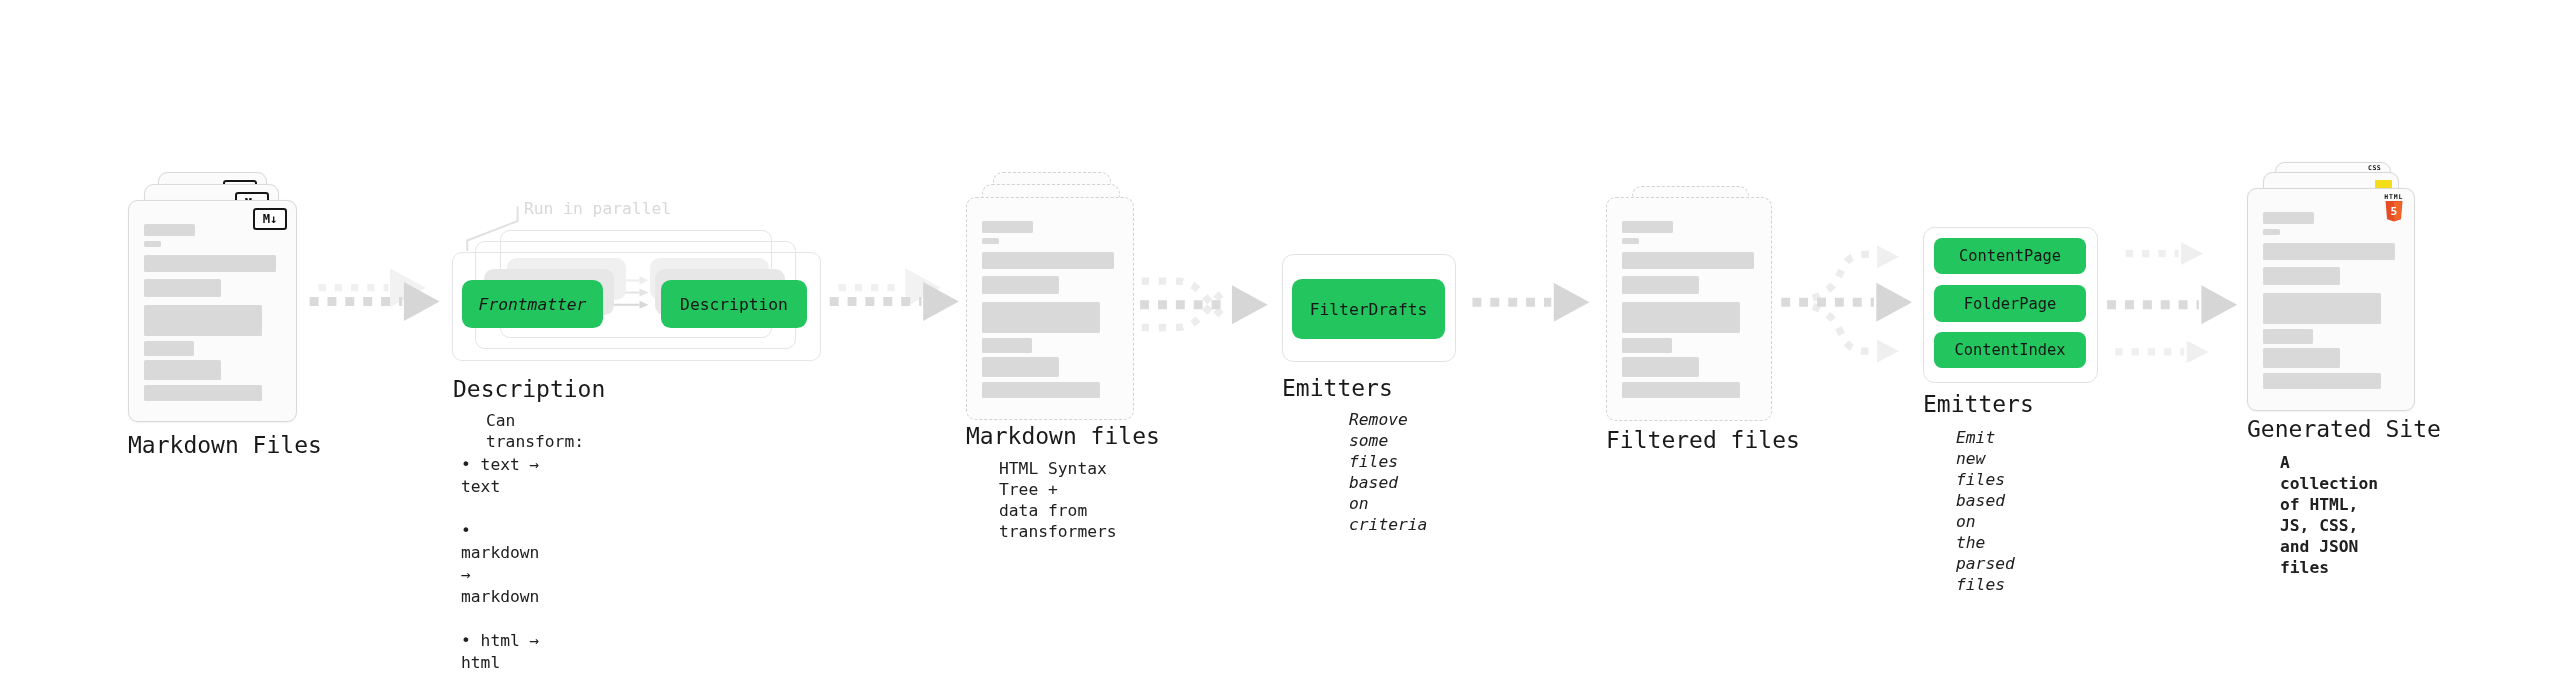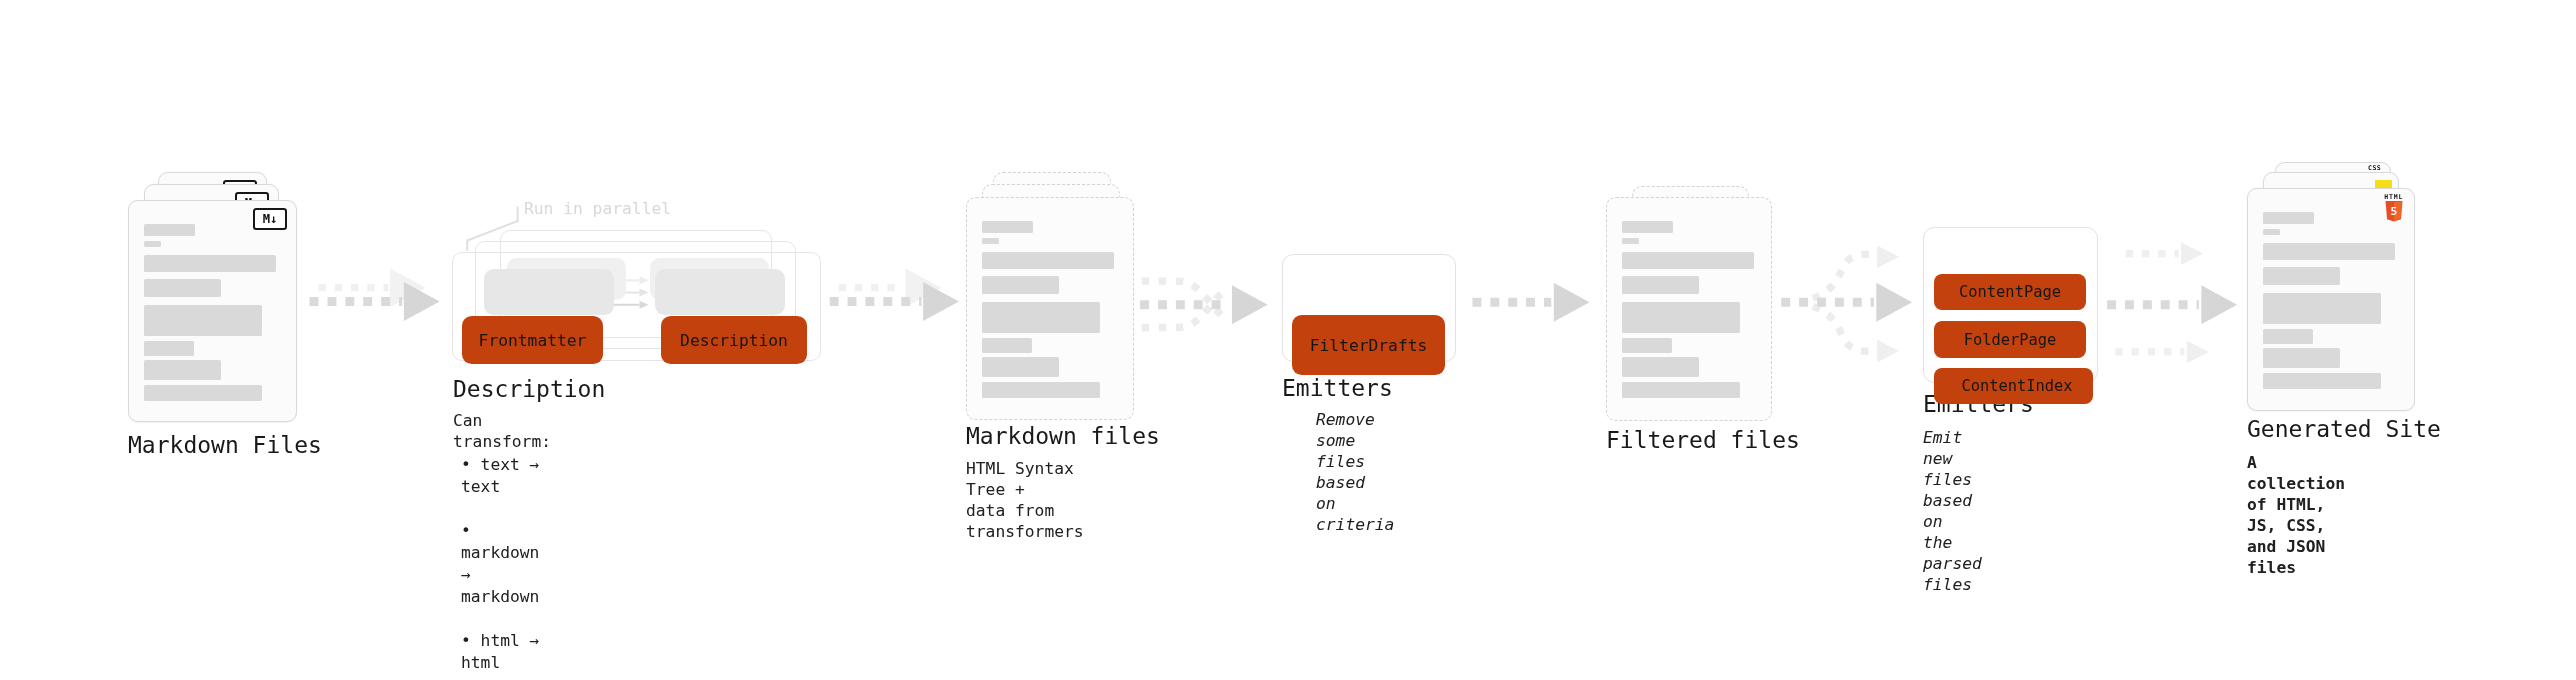--- a/index.html
+++ b/index.html
@@ -24,32 +24,32 @@
   .b7{top:159px;width:77px;height:19.5px}
   .b8{top:184px;width:118px;height:16.3px}
 
   
   .mdbadge{position:absolute;top:6.5px;right:9px;width:30px;height:18px;background:#fff;
            border:2.4px solid #161616;border-radius:3.3px;display:flex;align-items:center;
            justify-content:center;font-size:12.2px;font-weight:bold;color:#111;}
 
   
   .card{position:absolute;border:1.6px solid #e5e5e5;border-radius:9.8px;background:transparent;z-index:2;}
-  .pill{position:absolute;background:#c2410c;border-radius:9.8px;display:flex;align-items:center;
-        justify-content:center;font-size:16.3px;color:#161616;z-index:4;margin-top:36px;}
+  .pill{position:absolute;background:#22c55e;border-radius:9.8px;display:flex;align-items:center;
+        justify-content:center;font-size:16.3px;color:#161616;z-index:4;}
   .ghost1{position:absolute;background:#e7e7e7;border-radius:9.8px;z-index:3;}
   .ghost2{position:absolute;background:#f0f0f0;border-radius:9.8px;z-index:3;}
 
   
   .box{position:absolute;border:1.6px solid #e2e2e2;border-radius:11.4px;background:#fff;z-index:2;}
   .emit .pill{border-radius:8.1px;font-size:15.4px;}
 
   
   .node-title{position:absolute;font-size:23px;color:#191919;white-space:nowrap;z-index:2;}
-  .node-desc{position:absolute;font-size:16.3px;line-height:21px;color:#202020;white-space:pre-line;z-index:2;}
+  .node-desc{position:absolute;font-size:16.3px;line-height:21px;color:#202020;white-space:pre-line;z-index:2;margin-left:33px;}
   .bullets{position:absolute;font-size:16.3px;line-height:22px;color:#202020;white-space:pre-line;z-index:2;}
   .annotation{position:absolute;font-size:16.3px;color:#d8d8d8;white-space:nowrap;z-index:2;}
 
   
   .css-badge{position:absolute;top:2.4px;right:7.3px;width:16.3px;text-align:center;}
   .css-badge .txt{font-size:6.5px;line-height:6.5px;font-weight:bold;color:#111;letter-spacing:0.4px;}
   .css-badge .ubar{height:2.4px;background:#2962f1;margin-top:0.8px;border-radius:0.8px;}
   .js-badge{position:absolute;top:6.5px;right:6.5px;width:17px;height:9px;background:#f5de19;}
   .html5-badge{position:absolute;top:4.9px;right:9.8px;width:21px;text-align:center;}
   .html5-badge .t{font-size:6.5px;line-height:7.3px;font-weight:bold;letter-spacing:0.8px;color:#111;}
@@ -142,21 +142,21 @@
     <div class="annotation" style="left:524px;top:199px;">Run in parallel</div>
     <div class="card" style="left:500px;top:230px;width:270px;height:106px;"></div>
     <div class="card" style="left:475px;top:241px;width:319px;height:106px;"></div>
     <div class="card" style="left:452px;top:252px;width:367px;height:107px;"></div>
 
     <div class="ghost2" style="left:507px;top:258px;width:119px;height:42px;"></div>
     <div class="ghost2" style="left:650px;top:258px;width:119px;height:42px;"></div>
     <div class="ghost1" style="left:484px;top:269px;width:130px;height:46px;"></div>
     <div class="ghost1" style="left:655px;top:269px;width:130px;height:46px;"></div>
 
-    <div class="pill" style="left:462px;top:280px;width:141px;height:48px;">Frontmatter</div>
+    <div class="pill" style="left:462px;top:280px;width:141px;height:48px;font-style:italic;">Frontmatter</div>
     <div class="pill" style="left:661px;top:280px;width:146px;height:48px;">Description</div>
 
     <div class="node-title" style="left:453px;top:376px;">Description</div>
     <div class="node-desc" style="left:453px;top:410px;">Can transform:</div>
     <div class="bullets" style="left:461px;top:432px;">
       <div>• text → text</div>
       <div>• markdown → markdown</div>
       <div>• html → html</div>
     </div>
   </div>
@@ -199,21 +199,21 @@
       <div class="bar b7"></div>
       <div class="bar b8"></div>
     </div>
     <div class="node-title" style="left:1606px;top:427px;">Filtered files</div>
   </div>
 
   <div class="node emit">
     <div class="box" style="left:1923px;top:227px;width:173px;height:154px;"></div>
     <div class="pill" style="left:1934px;top:238px;width:152px;height:36px;">ContentPage</div>
     <div class="pill" style="left:1934px;top:285px;width:152px;height:37px;">FolderPage</div>
-    <div class="pill" style="left:1934px;top:332px;width:152px;height:36px;padding-left:7px;">ContentIndex</div>
+    <div class="pill" style="left:1934px;top:332px;width:152px;height:36px;">ContentIndex</div>
     <div class="node-title" style="left:1923px;top:391px;">Emitters</div>
     <div class="node-desc" style="left:1923px;top:427px;font-style:italic;">Emit new files based on
 the parsed files</div>
   </div>
 
   <div class="node">
     <div class="page" style="left:2275px;top:162px;width:114px;height:77px;">
       <div class="css-badge">
         <div class="txt">CSS</div>
         <div class="ubar"></div>

